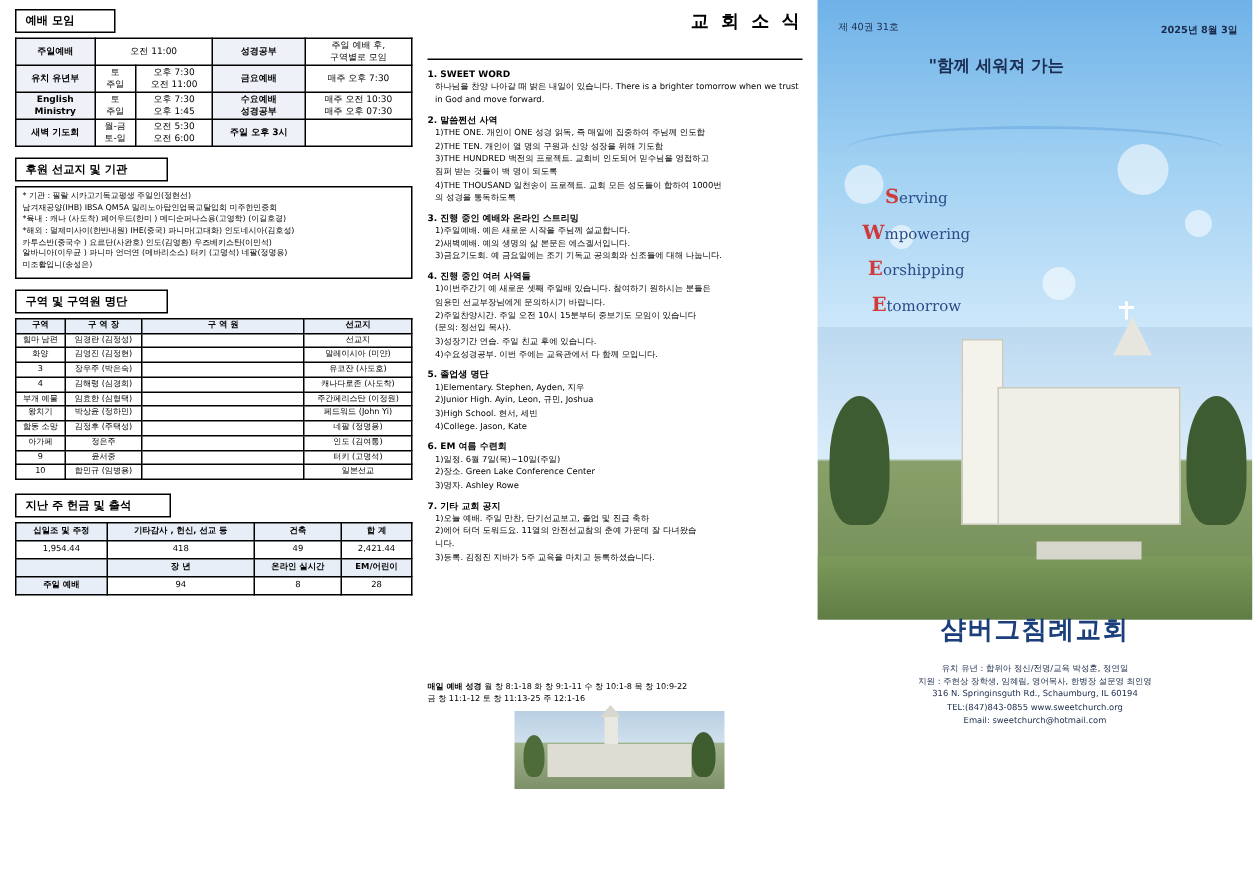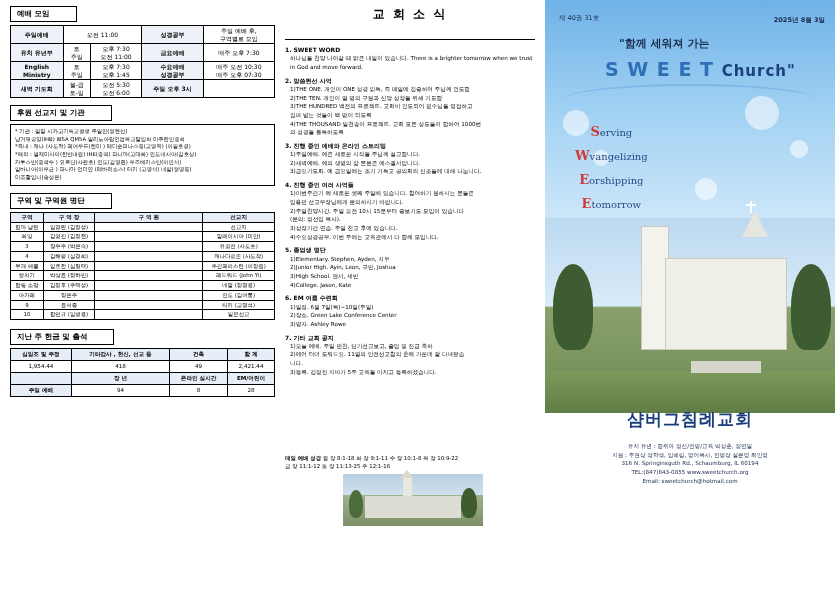--- a/index.html
+++ b/index.html
@@ -20,21 +20,21 @@
   .notes{border:1px solid #000;padding:3px 4px;font-size:5.3px;line-height:1.45;}
 
   .plan td{font-size:5.4px;padding:1px 1px;}
   .plan td.h{background:#e8eef7;font-weight:bold;font-size:5.6px;}
 
   .offer td{font-size:5.6px;padding:2px 1px;}
   .offer td.h{background:#e8eef7;font-weight:bold;}
 
   
   .mid{position:absolute;left:285px;top:6px;width:250px;height:520px;}
-  .mid-title{text-align:center;font-size:12px;font-weight:bold;letter-spacing:2px;margin-bottom:16px;}
+  .mid-title{text-align:right;font-size:12px;font-weight:bold;letter-spacing:2px;margin-bottom:16px;}
   .mid-rule{border-bottom:1.5px solid #000;margin:0 0 5px 0;}
   .mid-body{font-size:5.6px;line-height:1.55;}
   .sec-h{font-weight:bold;font-size:6px;margin-top:4px;}
   .ind{display:block;padding-left:5px;}
   .mid-foot{position:absolute;left:0;bottom:56px;width:250px;font-size:5.4px;line-height:1.5;}
   .mid-foot .fh{font-weight:bold;}
   .church-photo{position:absolute;left:58px;bottom:0;width:140px;height:52px;border:0;
     background:linear-gradient(#b9cfe2 0%,#cfe0ee 40%,#9fb28c 41%,#7d9068 100%);}
   .church-photo .steeple{position:absolute;left:60px;top:3px;width:9px;height:22px;background:#e8e8e0;}
   .church-photo .steeple:after{content:"";position:absolute;left:-3px;top:-7px;border-left:7px solid transparent;border-right:7px solid transparent;border-bottom:8px solid #d8d8cf;}
@@ -317,29 +317,25 @@
       <div class="bubbles">
         <i style="left:18px;top:110px;width:26px;height:26px"></i>
         <i style="left:48px;top:150px;width:16px;height:16px"></i>
         <i style="left:200px;top:96px;width:34px;height:34px"></i>
         <i style="left:245px;top:140px;width:18px;height:18px"></i>
         <i style="left:150px;top:178px;width:22px;height:22px"></i>
       </div>
       <div class="r-vol">제 40권  31호</div>
       <div class="r-date">2025년 8월 3일</div>
       <div class="r-sub">"함께 세워져 가는</div>
-      <div class="r-logo">
-        <span class="s">S W E E T</span>
-        <span class="church">Church"</span>
-      </div>
       <div class="swoosh"></div>
 
       <div class="acro">
         <div><span class="cap">S</span><span>erving</span></div>
-        <div><span class="cap">W</span><span>vangelizing</span></div>
+        <div><span class="cap">W</span><span>mpowering</span></div>
         <div><span class="cap">E</span><span>orshipping</span></div>
         <div><span class="cap">E</span><span>tomorrow</span></div>
         <div><span class="cap">T</span><span>ouching</span></div>
       </div>
     </div>
 
     <div class="r-photo">
       <div class="tr tl"></div>
       <div class="tr trr"></div>
       <div class="tower">

